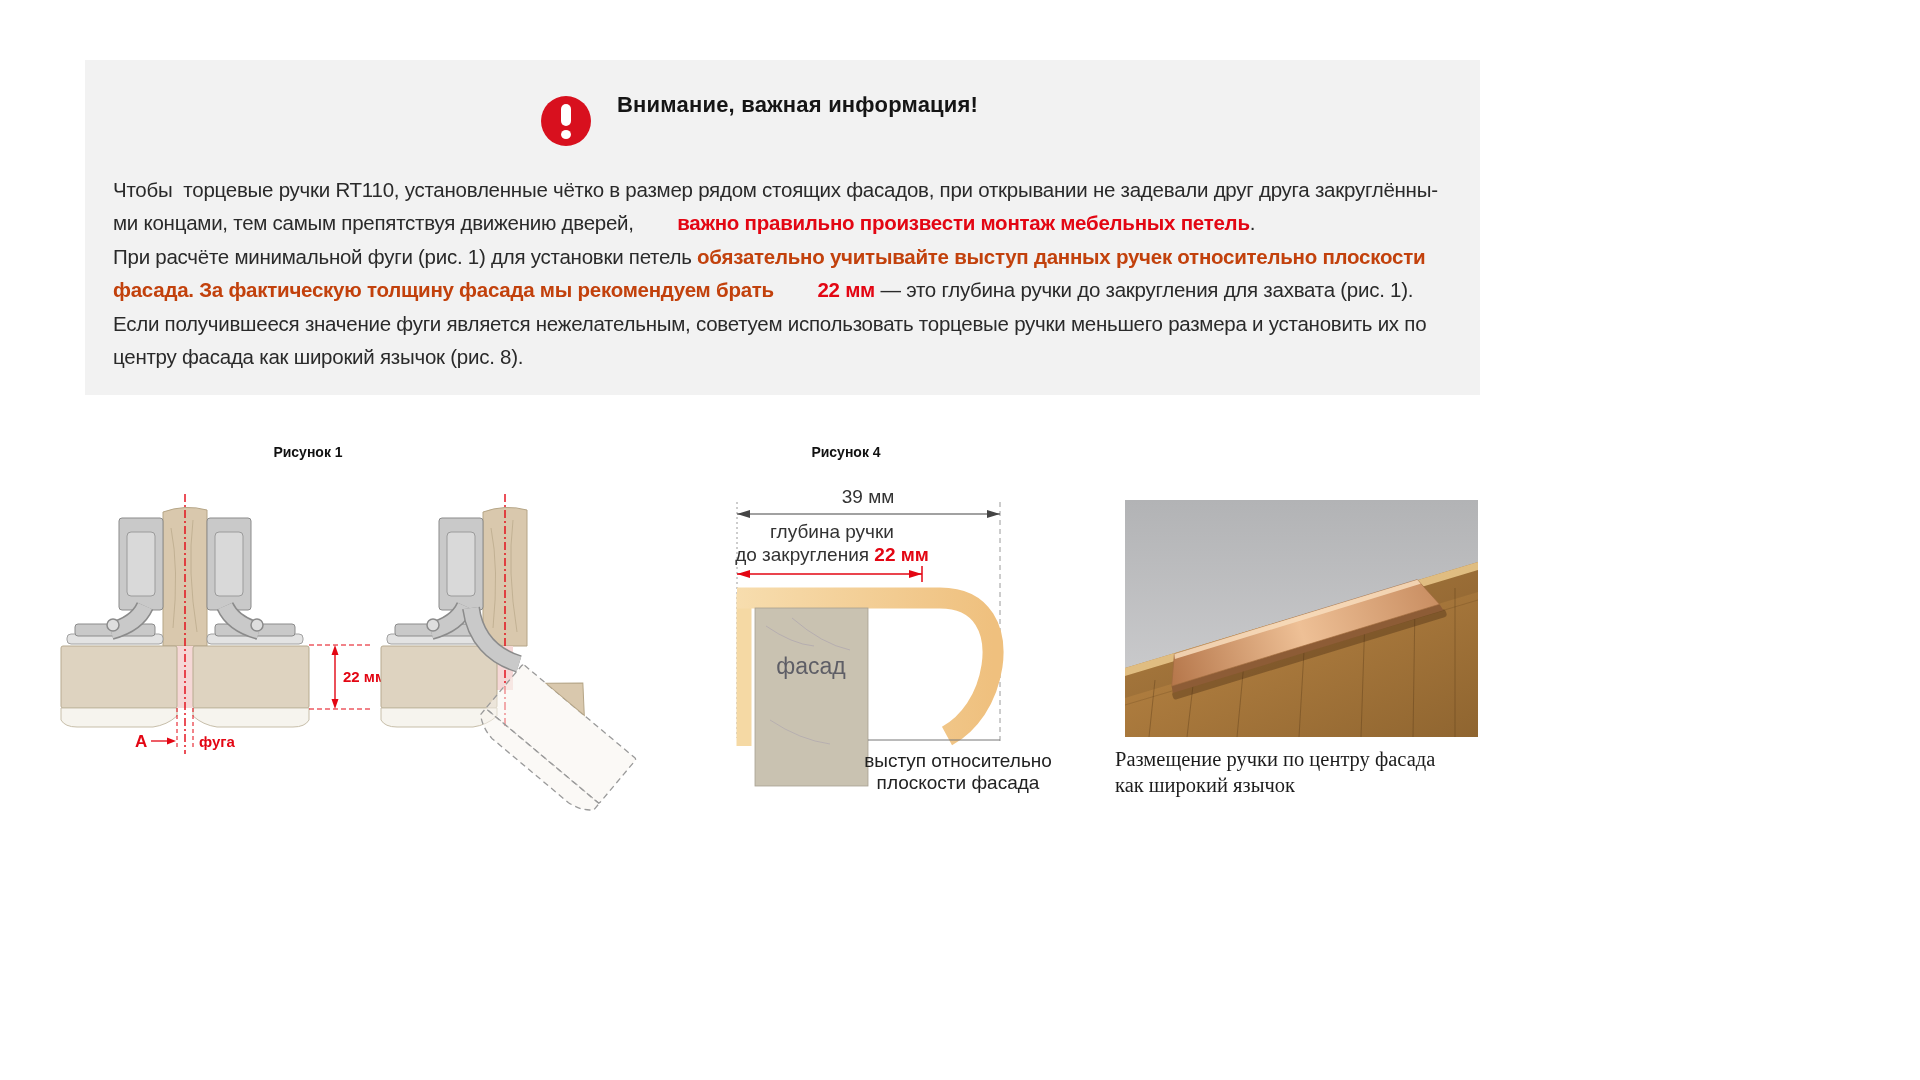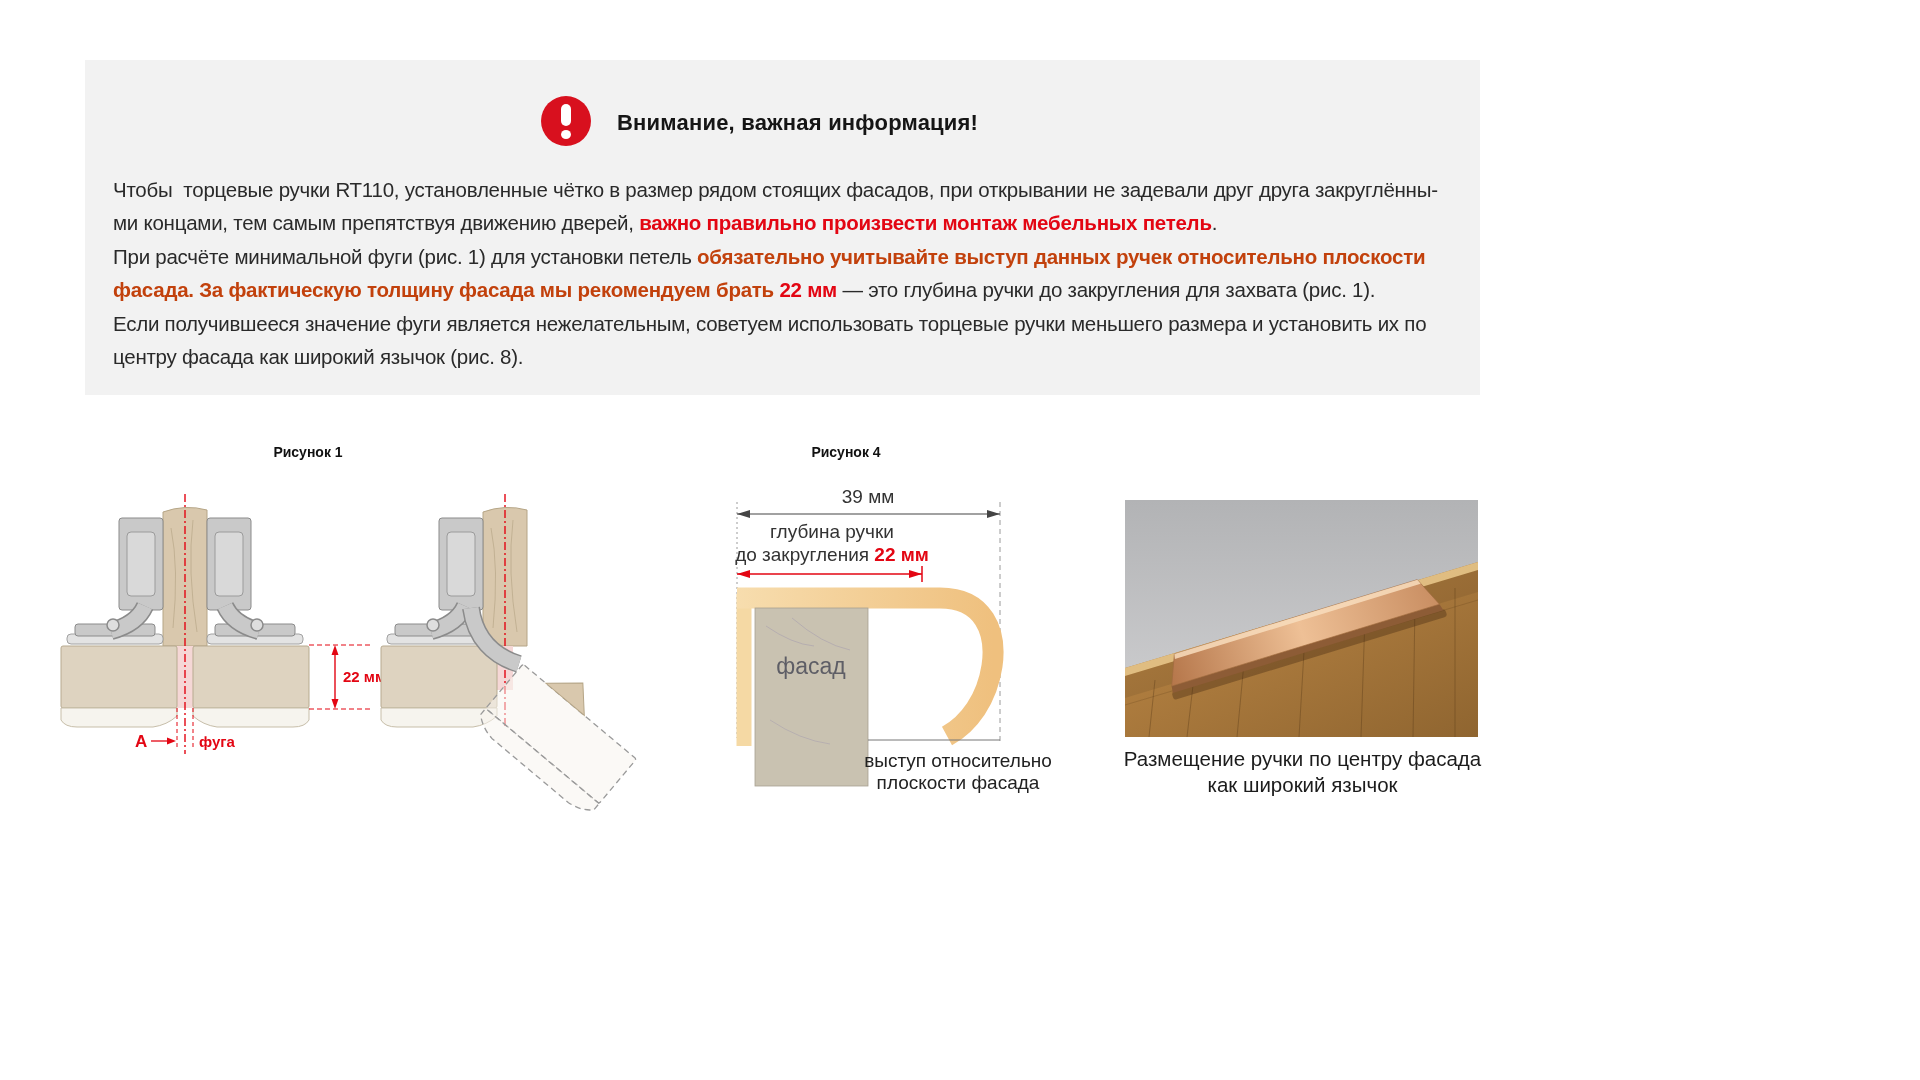--- a/index.html
+++ b/index.html
@@ -2,27 +2,27 @@
 <html><head>
 <meta charset="utf-8">
 <style>
   html,body{margin:0;padding:0;background:#fff;}
   .page{position:relative;width:1920px;height:1080px;background:#fff;overflow:hidden;
         font-family:"Liberation Sans",sans-serif;}
   .notice{position:absolute;left:85px;top:60px;width:1395px;height:335px;background:#f2f2f2;}
   .wicon{position:absolute;left:541px;top:96px;width:50px;height:50px;border-radius:50%;background:#d8101e;}
   .wicon .bar{position:absolute;left:20px;top:8px;width:10px;height:22px;border-radius:5px;background:#fff;}
   .wicon .dot{position:absolute;left:20px;top:34px;width:10px;height:9px;border-radius:50%;background:#fff;}
-  .ntitle{position:absolute;left:617px;top:110px;font-size:22px;font-weight:bold;color:#151515;letter-spacing:.2px;}
+  .ntitle{position:absolute;left:617px;top:92px;font-size:22px;font-weight:bold;color:#151515;letter-spacing:.2px;}
   .para{position:absolute;left:113px;top:173px;font-size:20.5px;line-height:33.4px;color:#2a2a2a;letter-spacing:-0.25px;}
   .pline{white-space:pre;}
   .b{font-weight:bold;color:#c2410c;}
-  .rb{font-weight:bold;color:#e30613;}
+  .rb{font-weight:bold;color:#e30613;margin-left:38px;}
   .figtitle{position:absolute;top:444px;width:320px;text-align:center;font-size:14px;font-weight:bold;color:#111;}
-  .caption{position:absolute;left:1115px;top:746px;width:375px;text-align:center;font-size:20.5px;color:#1c1c1c;line-height:26px;}
+  .caption{position:absolute;left:1115px;top:746px;width:375px;text-align:left;font-size:20.5px;color:#1c1c1c;line-height:26px;font-family:Liberation Serif, serif;}
   svg{position:absolute;}
   svg text{font-family:"Liberation Sans",sans-serif;}
   .met{fill:#c9c9c9;stroke:#8b8b8b;stroke-width:1;}
   .met2{fill:#d9d9d9;stroke:#9b9b9b;stroke-width:1;}
   .met3{fill:#e3e3e3;stroke:#a2a2a2;stroke-width:1;}
   .armO{fill:none;stroke:#8b8b8b;stroke-width:18;}
   .armI{fill:none;stroke:#c9c9c9;stroke-width:15;}
   .hole{fill:#dedede;stroke:#8b8b8b;stroke-width:1.5;}
   .wood{fill:#d9c8ad;stroke:#b5a586;stroke-width:1;}
   .grain{fill:none;stroke:#b3a282;stroke-width:1;opacity:.6;}

